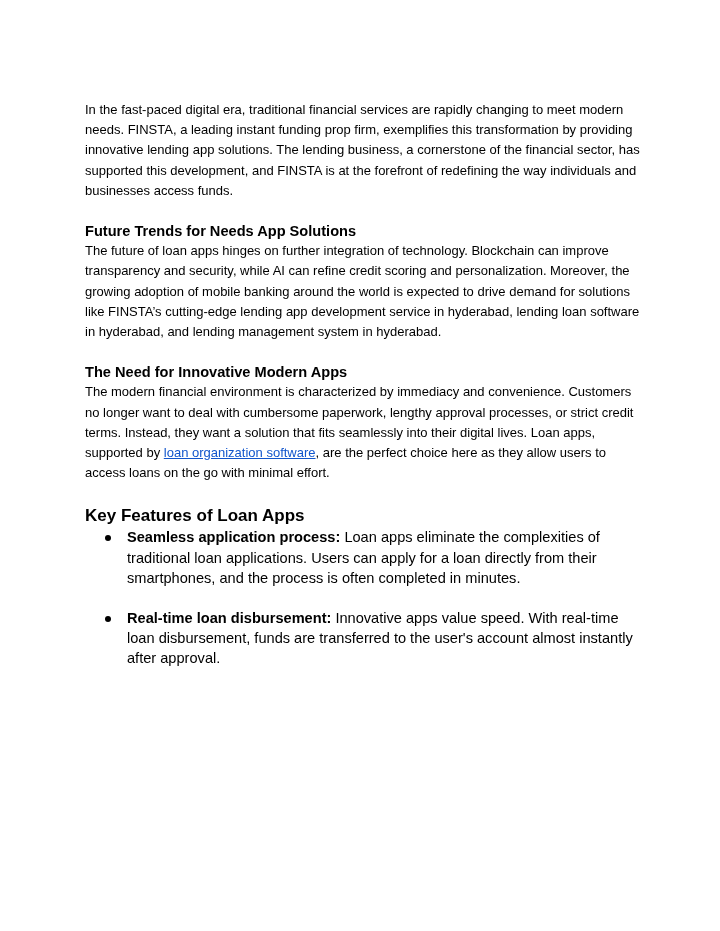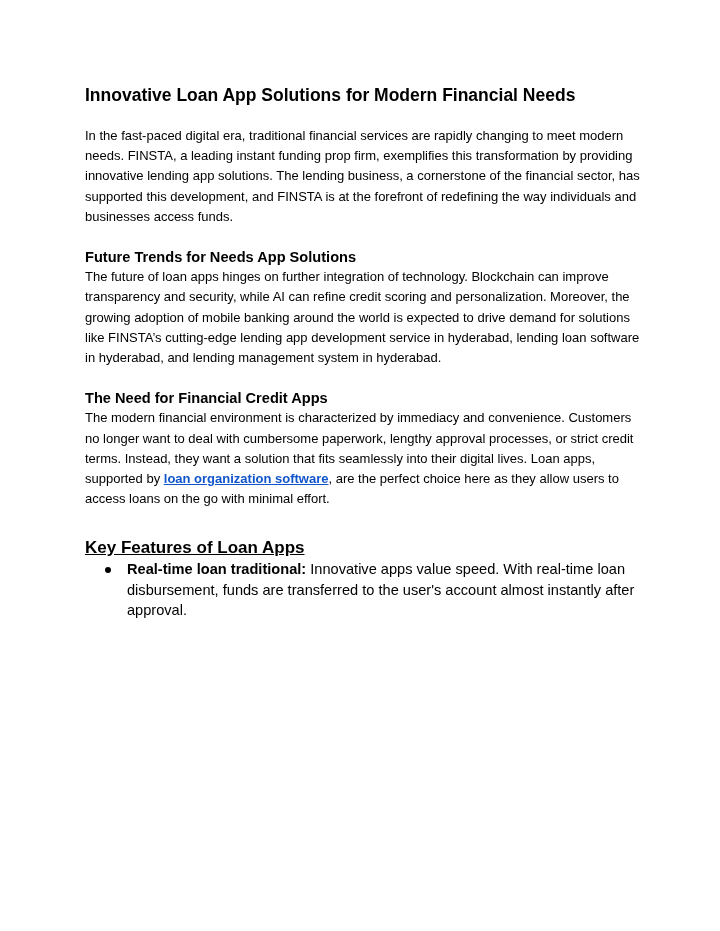--- a/index.html
+++ b/index.html
@@ -40,30 +40,29 @@
       margin-top: 20px;
     }
     .section-head {
       font-size: 14.6px;
       font-weight: bold;
       line-height: 20.2px;
       margin: 0;
     }
     .link {
       color: #1155cc;
-      font-weight: bold;
+      font-weight: normal;
       text-decoration: underline;
       cursor: pointer;
     }
     .h2 {
       font-size: 17px;
       font-weight: bold;
       line-height: 22px;
-      margin: 28px 0 0 0;
-      text-decoration: underline;
+      margin: 22px 0 0 0;
     }
     ul.features {
       list-style: none;
       margin: 0;
       padding: 0;
     }
     ul.features li {
       position: relative;
       padding-left: 42px;
       font-size: 14.6px;
@@ -83,34 +82,37 @@
       background: #000000;
     }
     .feat-title {
       font-weight: bold;
     }
   </style>
 </head>
 <body>
 
 <div class="page">
-  <h1 class="doc-title">Innovative Loan App Solutions for Modern Financial Needs</h1>
 
   <p class="para intro">In the fast-paced digital era, traditional financial services are rapidly changing to meet modern needs. FINSTA, a leading instant funding prop firm, exemplifies this transformation by providing innovative lending app solutions. The lending business, a cornerstone of the financial sector, has supported this development, and FINSTA is at the forefront of redefining the way individuals and businesses access funds.</p>
 
   <div class="section">
     <h3 class="section-head">Future Trends for Needs App Solutions</h3>
     <p class="para">The future of loan apps hinges on further integration of technology. Blockchain can improve transparency and security, while AI can refine credit scoring and personalization. Moreover, the growing adoption of mobile banking around the world is expected to drive demand for solutions like FINSTA’s cutting-edge lending app development service in hyderabad, lending loan software in hyderabad, and lending management system in hyderabad.</p>
   </div>
 
   <div class="section">
-    <h3 class="section-head">The Need for Financial Credit Apps</h3>
+    <h3 class="section-head">The Need for Innovative Modern Apps</h3>
     <p class="para"><span>The modern financial environment is characterized by immediacy and convenience. Customers no longer want to deal with cumbersome paperwork, lengthy approval processes, or strict credit terms. Instead, they want a solution that fits seamlessly into their digital lives. Loan apps, supported by </span><a class="link">loan organization software</a><span>, are the perfect choice here as they allow users to access loans on the go with minimal effort.</span></p>
   </div>
 
   <h2 class="h2">Key Features of Loan Apps</h2>
   <ul class="features">
     <li>
       <span class="bullet"></span>
-      <span class="feat-title">Real-time loan traditional:</span><span> Innovative apps value speed. With real-time loan disbursement, funds are transferred to the user's account almost instantly after approval.</span>
+      <span class="feat-title">Seamless application process:</span><span> Loan apps eliminate the complexities of traditional loan applications. Users can apply for a loan directly from their smartphones, and the process is often completed in minutes.</span>
+    </li>
+    <li>
+      <span class="bullet"></span>
+      <span class="feat-title">Real-time loan disbursement:</span><span> Innovative apps value speed. With real-time loan disbursement, funds are transferred to the user's account almost instantly after approval.</span>
     </li>
   </ul>
 </div>
 
 </body></html>

